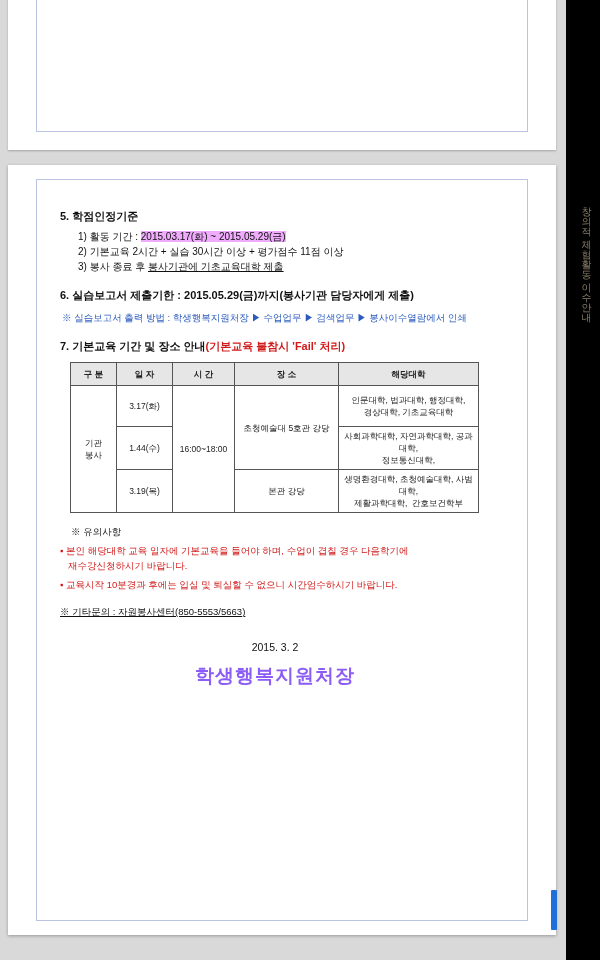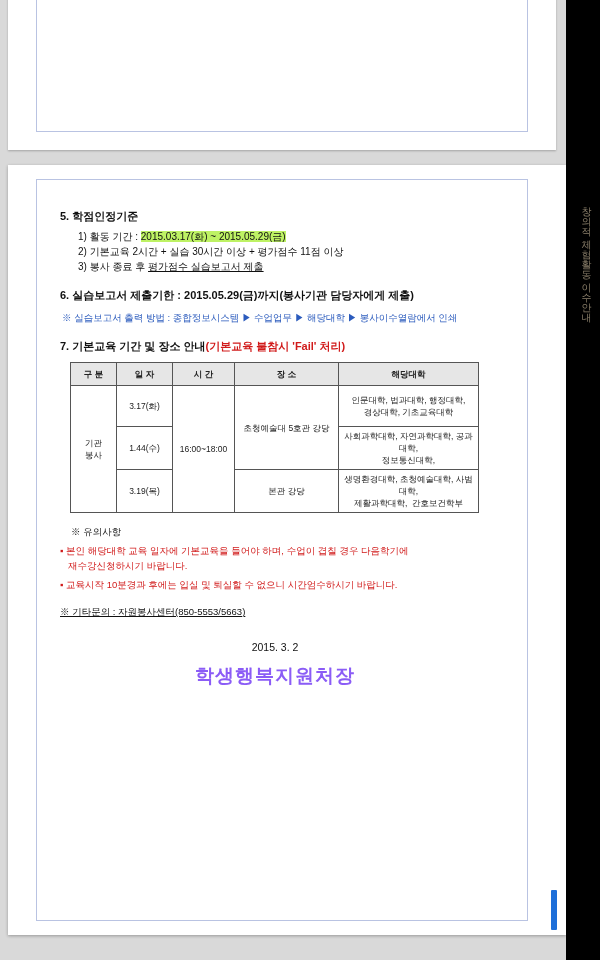--- a/index.html
+++ b/index.html
@@ -58,21 +58,20 @@
     box-sizing: border-box;
   }
   
   .page2 {
     position: absolute;
     left: 8px; top: 165px;
     width: 548px;
     height: 770px;
     background: #fff;
     box-shadow: 0 1px 3px rgba(0,0,0,0.3);
-    padding-left: 10px;
   }
   .page2-inner {
     position: absolute;
     left: 28px; top: 14px;
     width: 492px; height: 742px;
     border: 1px solid #b9c3e2;
     box-sizing: border-box;
   }
   .content {
     position: absolute;
@@ -91,21 +90,21 @@
   .sec-title .red {
     color: #d11a1a;
   }
   .sub {
     font-size: 10px;
     line-height: 15px;
     margin-left: 18px;
     color: #111;
   }
   .hl-yellow {
-    background: #bef264;
+    background: #f0abfc;
     color: #111;
   }
   .underline { text-decoration: underline; }
   .note-blue {
     font-size: 9.5px;
     color: #2b5bbd;
     margin: 8px 0 0 2px;
     line-height: 14px;
   }
   .block { margin-bottom: 14px; }
@@ -217,30 +216,30 @@
         <div class="sub">
           <span>1)</span>
           <span>활동 기간 : </span><span class="hl-yellow">2015.03.17(화) ~ 2015.05.29(금)</span>
         </div>
         <div class="sub">
           <span>2)</span>
           <span>기본교육 2시간 + 실습 30시간 이상 + 평가점수 11점 이상</span>
         </div>
         <div class="sub">
           <span>3)</span>
-          <span>봉사 종료 후 </span><span class="underline">평가점수 실습보고서 제출</span>
+          <span>봉사 종료 후 </span><span class="underline">봉사기관에 기초교육대학 제출</span>
         </div>
       </div>
 
       <div class="block">
         <div class="sec-title">
           <span>6.</span>
           <span>실습보고서 제출기한 : 2015.05.29(금)까지(봉사기관 담당자에게 제출)</span>
         </div>
-        <div class="note-blue">※ 실습보고서 출력 방법 : 종합정보시스템 ▶ 수업업무 ▶ 해당대학 ▶ 봉사이수열람에서 인쇄</div>
+        <div class="note-blue">※ 실습보고서 출력 방법 : 학생행복지원처장 ▶ 수업업무 ▶ 검색업무 ▶ 봉사이수열람에서 인쇄</div>
       </div>
 
       <div>
         <div class="sec-title">
           <span>7.</span>
           <span>기본교육 기간 및 장소 안내</span><span class="red">(기본교육 불참시 'Fail' 처리)</span>
         </div>
 
         <table class="edu">
           <colgroup>

